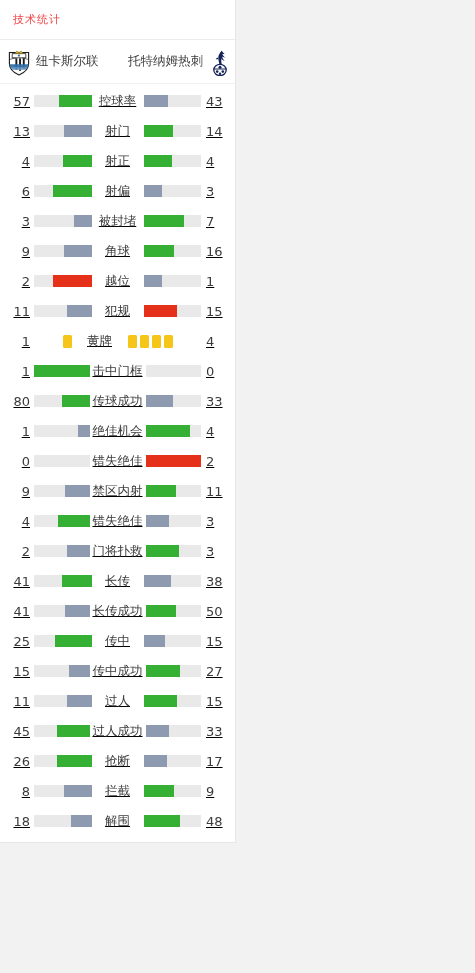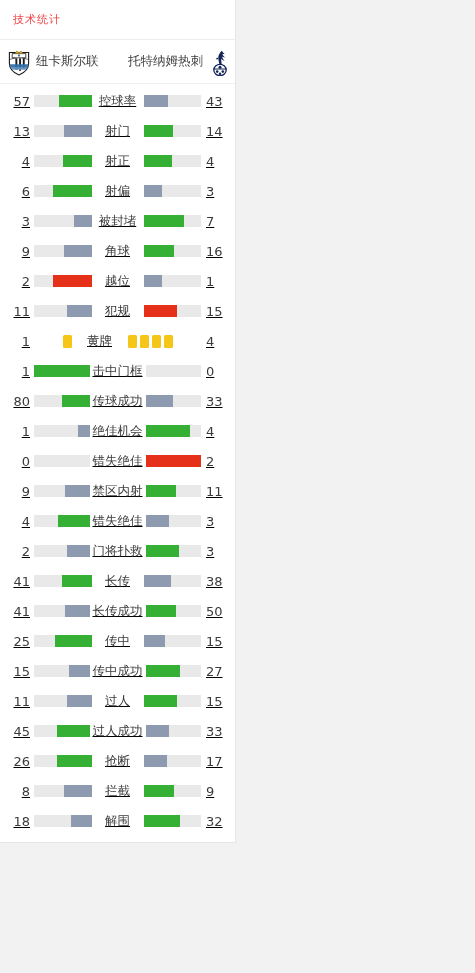--- a/index.html
+++ b/index.html
@@ -433,17 +433,17 @@
         </div>
         <div class="stat-row">
           <div class="val left">18</div>
           <div class="track left">
             <div class="fill" style="width: 36%; background: rgb(141, 154, 176);"></div>
           </div>
           <div class="label">解围</div>
           <div class="track right">
             <div class="fill" style="width: 64%; background: rgb(53, 176, 53);"></div>
           </div>
-          <div class="val right">32</div>
+          <div class="val right">48</div>
         </div>
       </div>
   </div>
 </div>
 
 </body></html>

